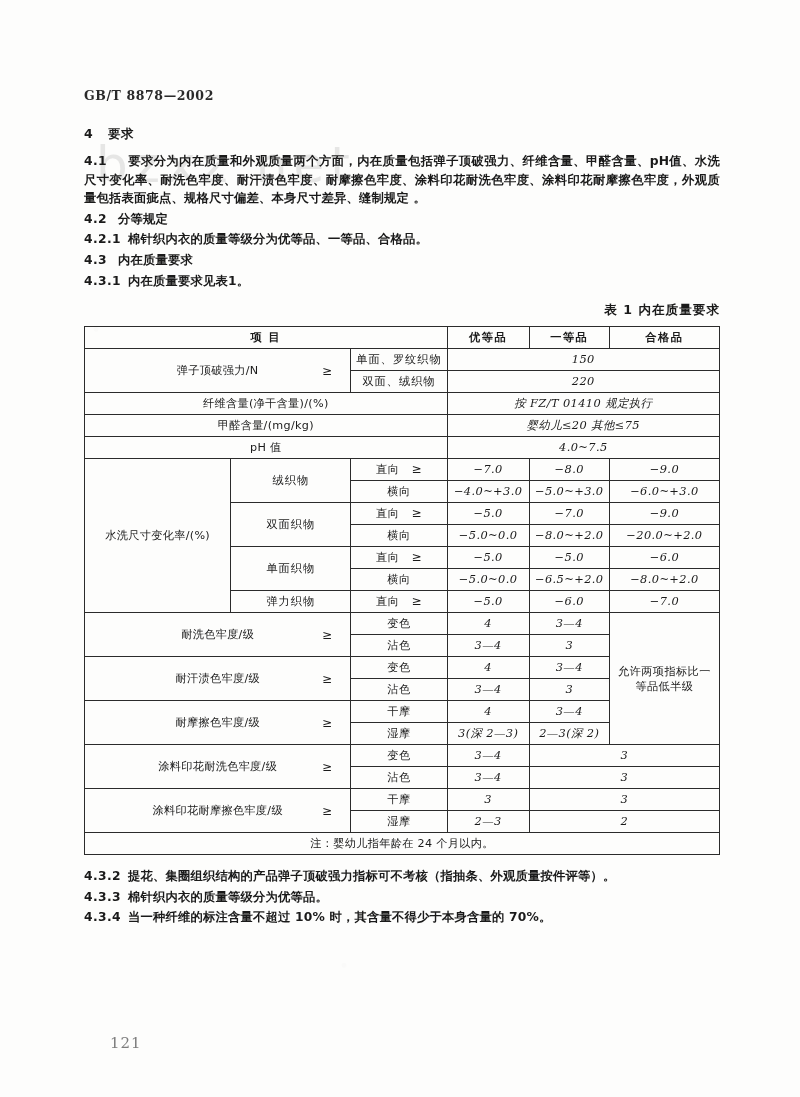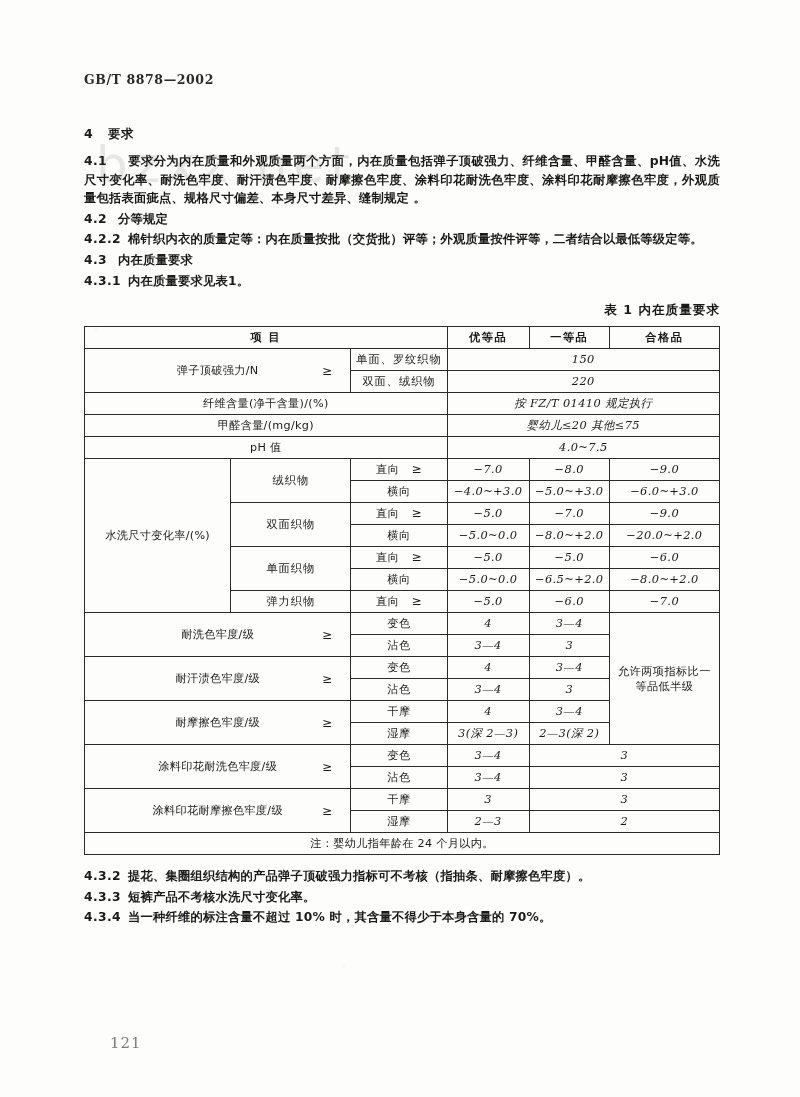--- a/index.html
+++ b/index.html
@@ -42,21 +42,21 @@
     color: rgba(150,150,150,0.22);
     font-family: "DejaVu Sans", "Liberation Sans", sans-serif;
     user-select: none;
     pointer-events: none;
     white-space: nowrap;
   }
 
   .std-no {
     position: absolute;
     left: 84px;
-    top: 72px;
+    top: 88px;
     font-size: 12.5px;
     letter-spacing: 0.6px;
     font-family: "DejaVu Serif", "Liberation Serif", serif;
     font-weight: 600;
     color: #2a2a2a;
   }
 
   .content {
     position: absolute;
     left: 84px;
@@ -163,24 +163,24 @@
     </div>
 
     <p class="para wide">
       <span class="num">4.1</span><span>要求分为内在质量和外观质量两个方面，内在质量包括弹子顶破强力、纤维含量、甲醛含量、pH值、水洗尺寸变化率、耐洗色牢度、耐汗渍色牢度、耐摩擦色牢度、涂料印花耐洗色牢度、涂料印花耐摩擦色牢度，外观质量包括表面疵点、规格尺寸偏差、本身尺寸差异、缝制规定 。</span>
     </p>
 
     <p class="para">
       <span class="num">4.2</span><span>分等规定</span>
     </p>
 
-
     <p class="para wide">
-      <span class="num">4.2.2</span><span>棉针织内衣的质量定等：内在质量按批（交货批）评等；外观质量按件评等，二者结合以最低等级定等。</span>
-    </p>
+      <span class="num">4.2.1</span><span>棉针织内衣的质量等级分为优等品、一等品、合格品。</span>
+    </p>
+
 
     <p class="para">
       <span class="num">4.3</span><span>内在质量要求</span>
     </p>
 
     <p class="para wide">
       <span class="num">4.3.1</span><span>内在质量要求见表1。</span>
     </p>
 
     <div class="table-title">表 1   内在质量要求</div>
@@ -367,24 +367,24 @@
         </tr>
 
         <tr>
           <td class="note" colspan="6">注：婴幼儿指年龄在 24 个月以内。</td>
         </tr>
       </tbody>
     </table>
 
     <div class="post-table">
       <p class="para wide">
-        <span class="num">4.3.2</span><span>提花、集圈组织结构的产品弹子顶破强力指标可不考核（指抽条、耐摩擦色牢度）。</span>
+        <span class="num">4.3.2</span><span>提花、集圈组织结构的产品弹子顶破强力指标可不考核（指抽条、外观质量按件评等）。</span>
       </p>
       <p class="para wide">
-        <span class="num">4.3.3</span><span>短裤产品不考核水洗尺寸变化率。</span>
+        <span class="num">4.3.3</span><span>棉针织内衣的质量等级分为优等品。</span>
       </p>
       <p class="para wide">
         <span class="num">4.3.4</span><span>当一种纤维的标注含量不超过 10% 时，其含量不得少于本身含量的 70%。</span>
       </p>
     </div>
 
   </div>
 
   <div class="folio">121</div>
 

